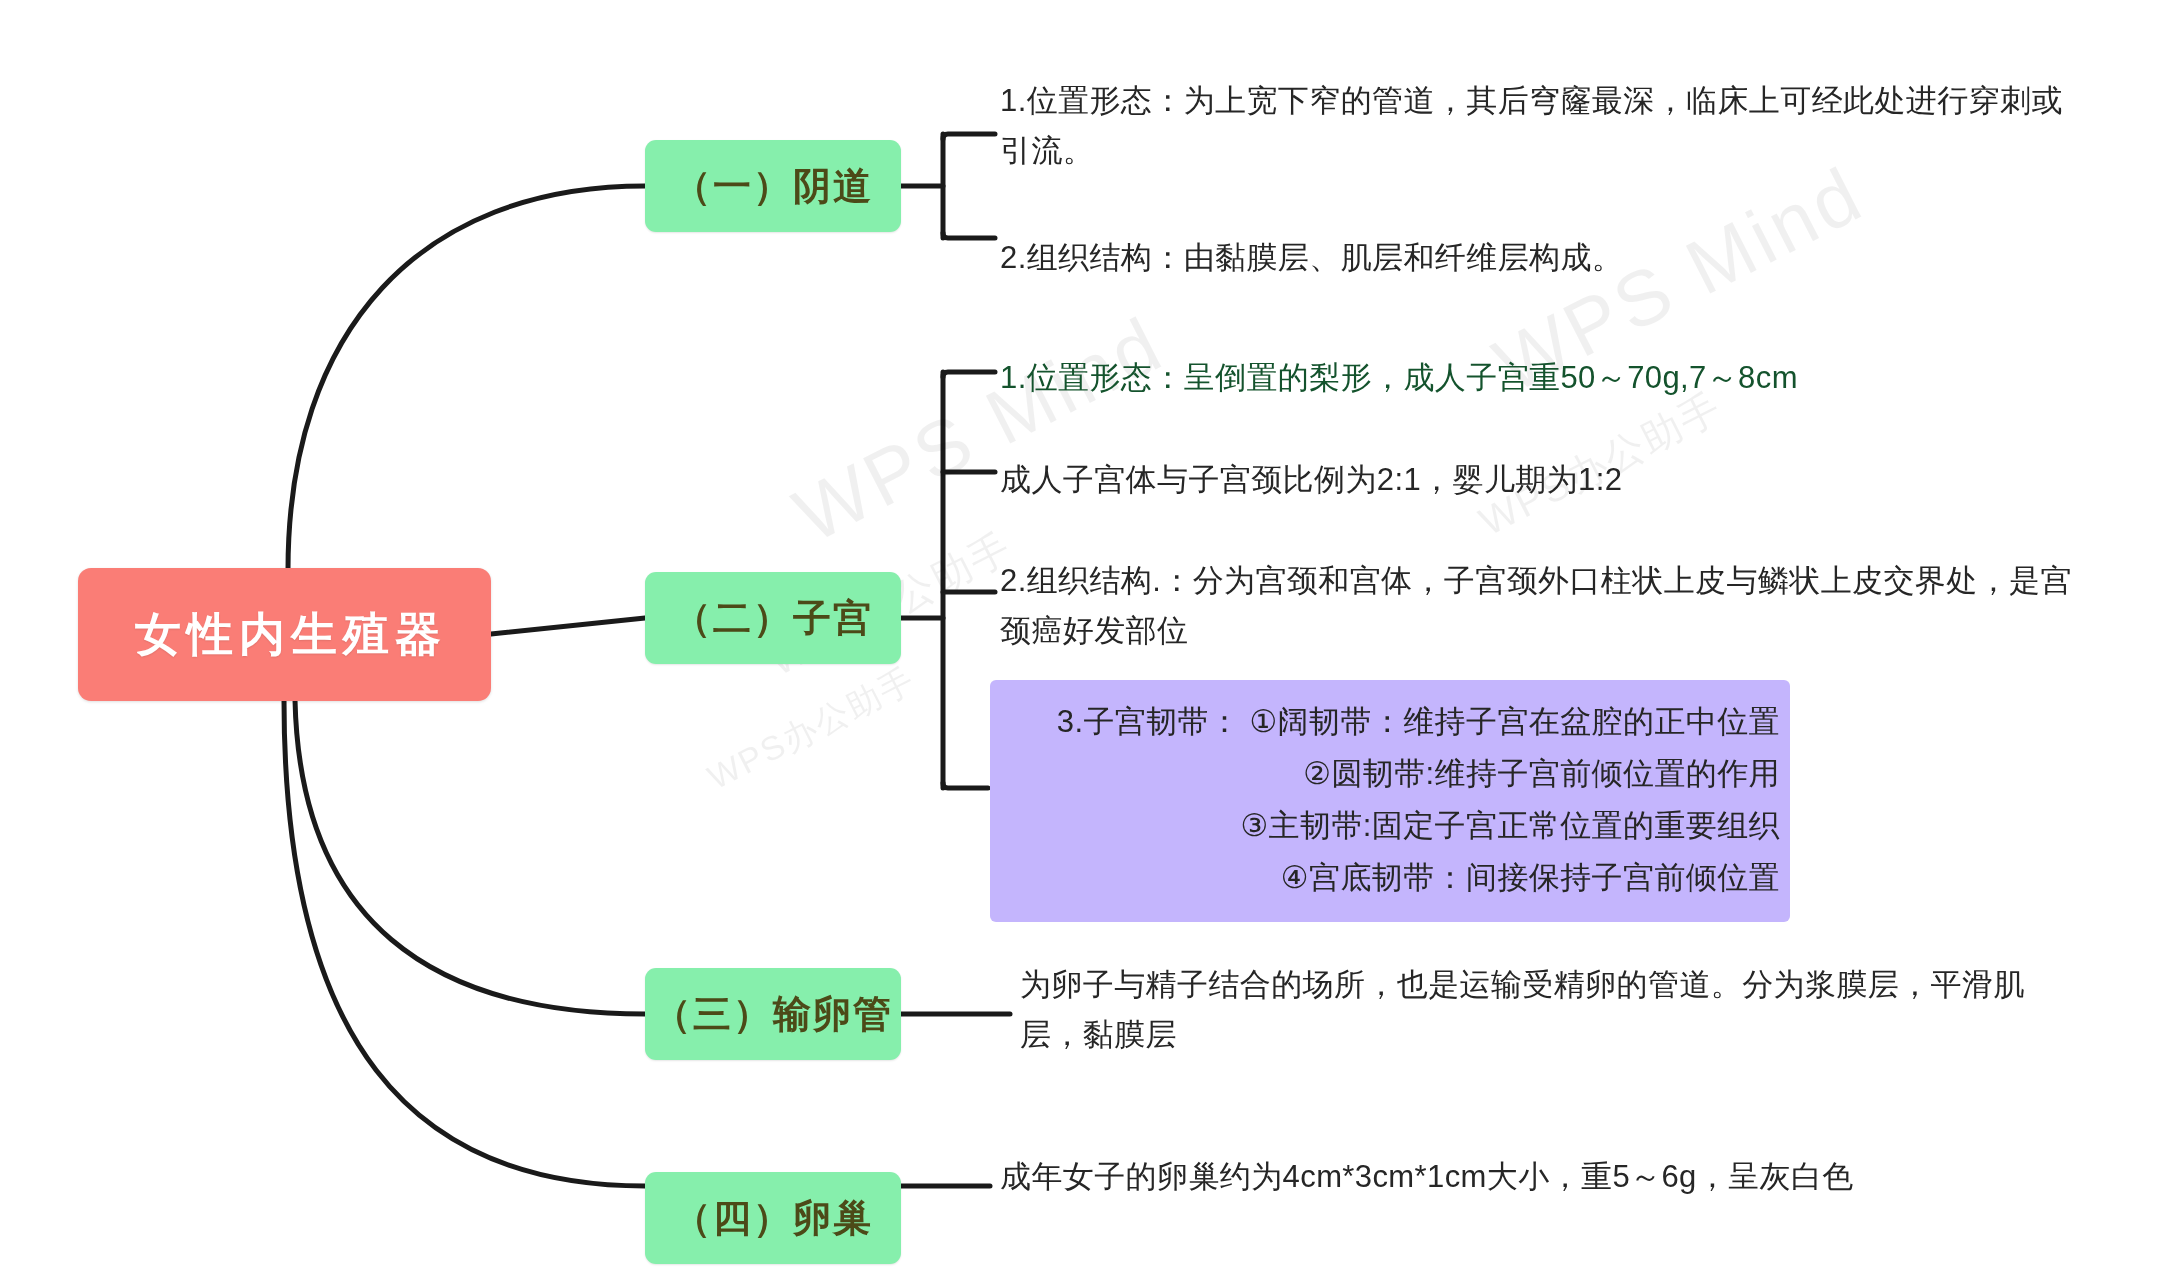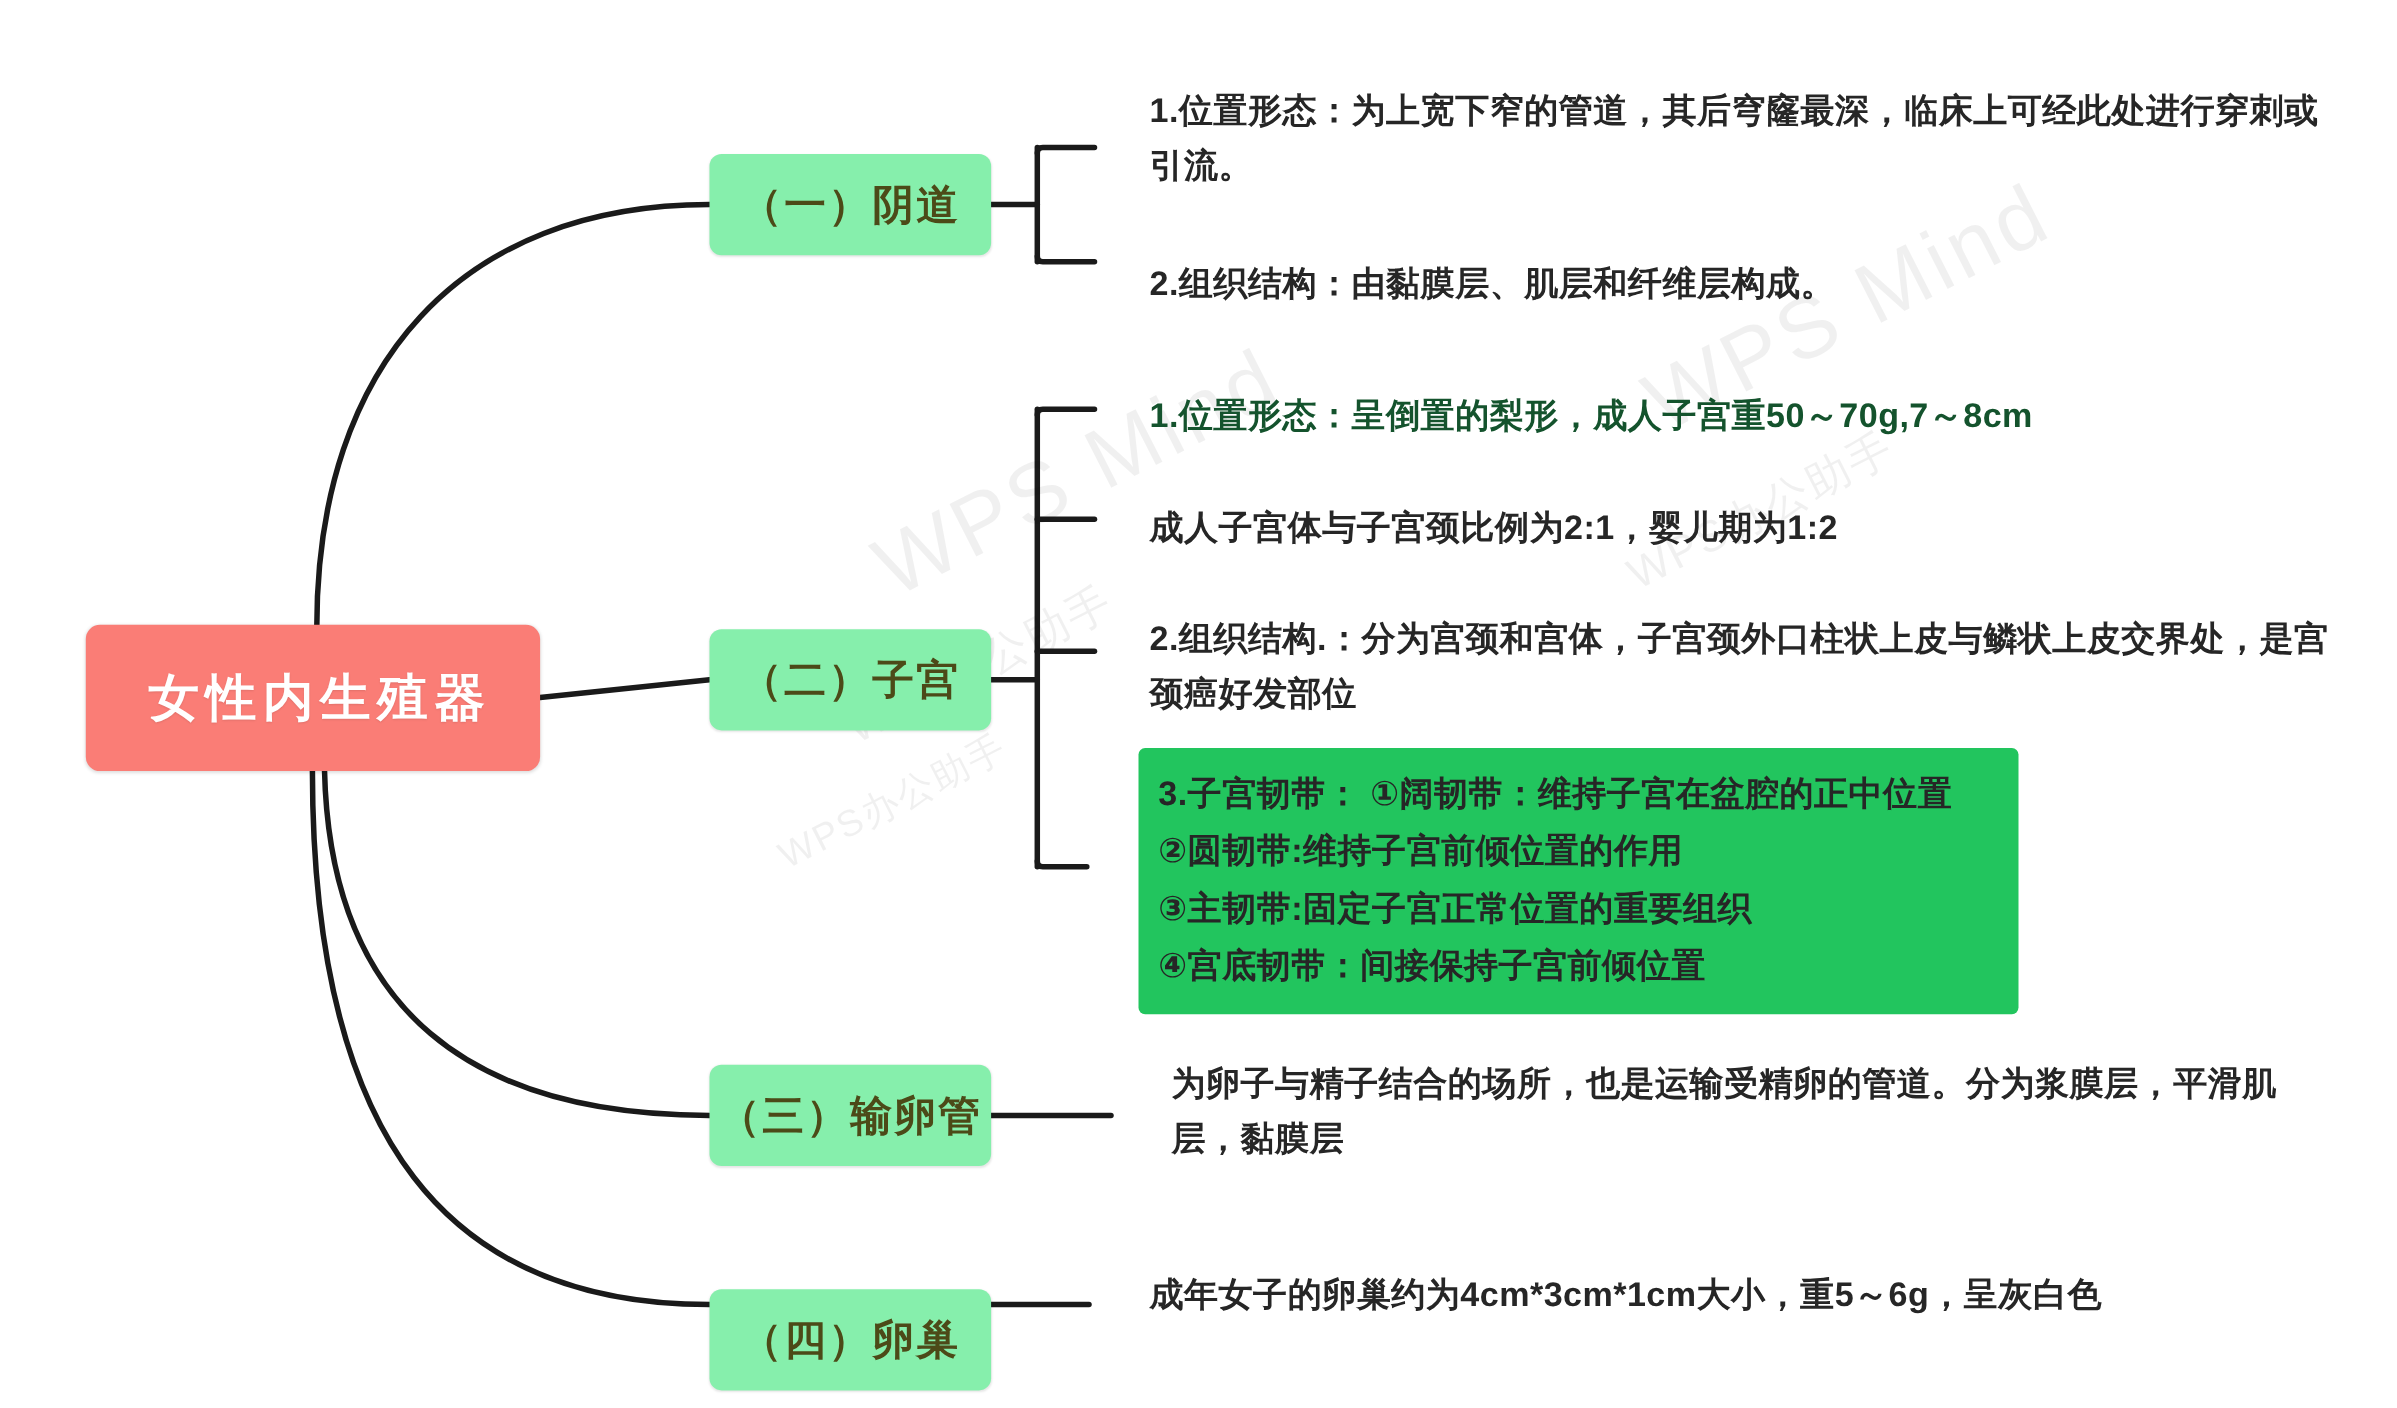--- a/index.html
+++ b/index.html
@@ -93,32 +93,32 @@
   #branch-node-1 { left: 645px; top: 572px; justify-content: center; }
   #branch-node-2 { left: 645px; top: 968px; }
   #branch-node-3 { left: 645px; top: 1172px; }
 
   
   .leaf {
     position: absolute;
     z-index: 10;
     color: #262626;
     font-size: 31px;
-    font-weight: 700;
+    font-weight: 400;
     line-height: 1.62;
     letter-spacing: 0.4px;
     white-space: pre-line;
-    margin-left: 45px;
   }
   .leaf.red-text { color: #14532d; }
   .leaf.boxed {
-    background: #22c55e;
+    background: #c4b5fd;
     border-radius: 6px;
     padding: 16px 10px 18px 18px;
     line-height: 1.68;
+    text-align: right;
   }
 
   #leaf-0-0 { left: 1000px; top: 76px;  width: 1075px; }
   #leaf-0-1 { left: 1000px; top: 233px; width: 1000px; }
 
   #leaf-1-0 { left: 1000px; top: 353px; width: 1000px; }
   #leaf-1-1 { left: 1000px; top: 455px; width: 1000px; }
   #leaf-1-2 { left: 1000px; top: 556px; width: 1075px; }
   #leaf-1-3 { left: 990px;  top: 680px; width: 800px; }
 

